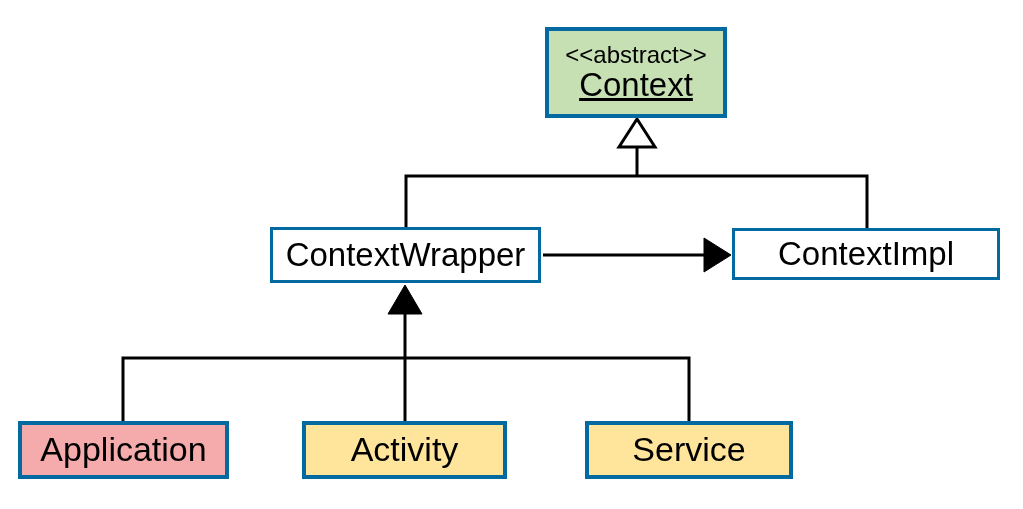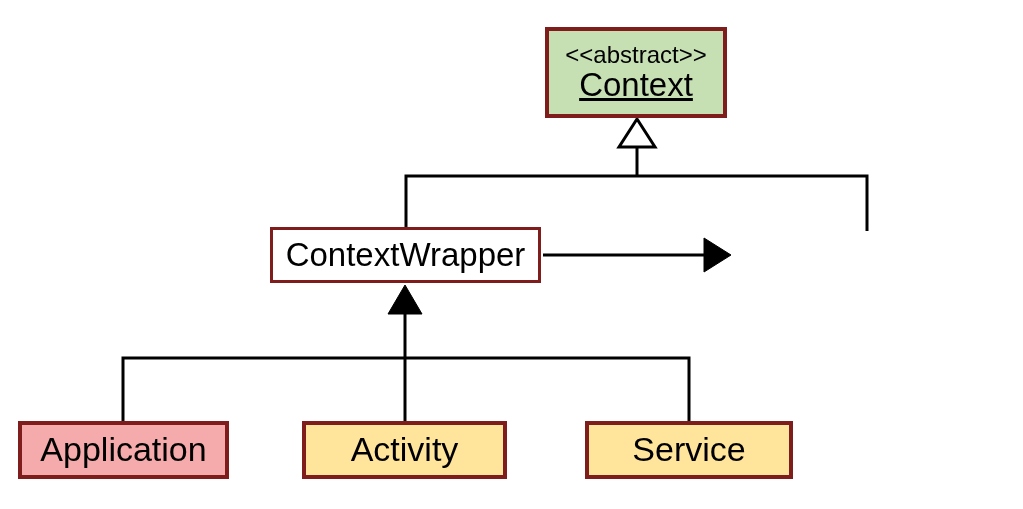--- a/index.html
+++ b/index.html
@@ -18,21 +18,21 @@
   .connectors {
     position: absolute;
     left: 0;
     top: 0;
     width: 1023px;
     height: 509px;
   }
   .node {
     position: absolute;
     box-sizing: border-box;
-    border: 3px solid #7f1d1d;
+    border: 3px solid #0369a1;
     background: #ffffff;
     display: flex;
     align-items: center;
     justify-content: center;
     color: #000000;
     font-size: 34px;
     line-height: 1.1;
     white-space: nowrap;
     text-align: center;
   }
@@ -95,20 +95,23 @@
 
   <div class="node node-context" style="background-color: rgb(198, 224, 180);">
     <div class="stereotype">&lt;&lt;abstract&gt;&gt;</div>
     <div class="name">Context</div>
   </div>
 
   <div class="node node-contextwrapper" style="background-color: rgb(255, 255, 255);">
     <span>ContextWrapper</span>
   </div>
 
+  <div class="node node-contextimpl" style="background-color: rgb(255, 255, 255);">
+    <span>ContextImpl</span>
+  </div>
 
   <div class="node node-application" style="background-color: rgb(245, 171, 171); text-align: center;">
     <span>Application</span>
   </div>
 
   <div class="node node-service" style="background-color: rgb(255, 228, 156);">
     <span>Service</span>
   </div>
 
   <div class="node node-activity" style="background-color: rgb(255, 228, 156);">

